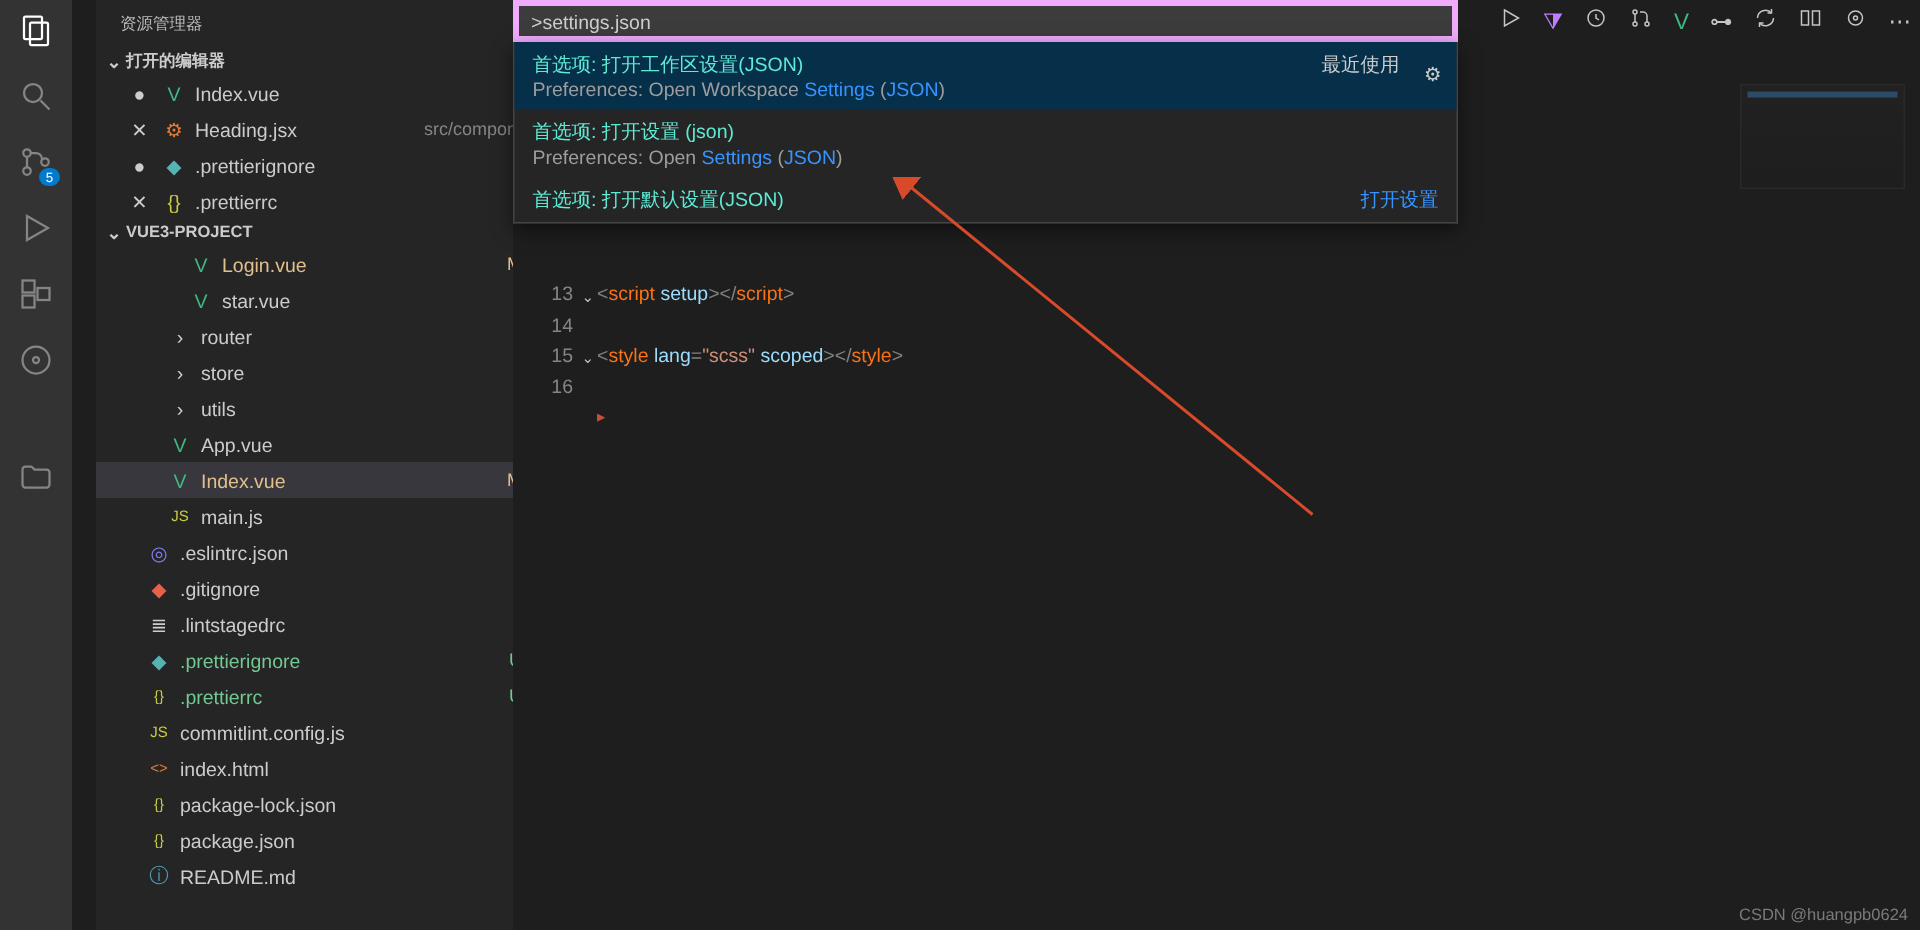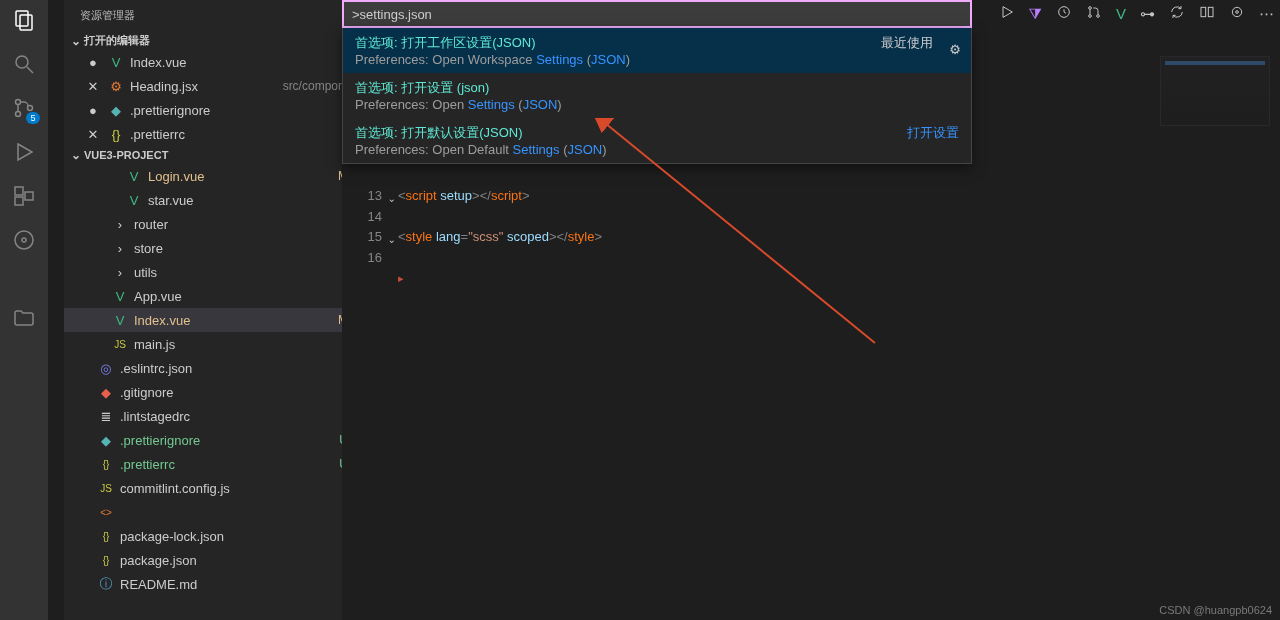--- a/index.html
+++ b/index.html
@@ -38,21 +38,21 @@
 .ic-eslint { color: #8080f2; }
 .ic-html { color: #e37933; }
 .ic-folder, .ic-lint { color: #cccccc; }
 
 .editor-area { position: absolute; left: 342px; top: 0; right: 0; height: 100%; background: #1e1e1e; }
 .top-actions { position: absolute; right: 6px; top: 4px; display: flex; gap: 14px; align-items: center; color: #c5c5c5; }
 .top-actions span { cursor: pointer; font-size: 15px; }
 .top-actions svg { width: 16px; height: 16px; }
 
 .quickinput-row { position: absolute; left: 342px; top: 0; width: 630px; }
-.quickinput { height: 28px; background: #3c3c3c; border: 2px solid #f0abfc; display: flex; align-items: center; padding: 0 8px; }
+.quickinput { height: 28px; background: #3c3c3c; border: 4px solid #f0abfc; display: flex; align-items: center; padding: 0 8px; }
 .quickinput-text { color: #cccccc; }
 .dropdown { background: #252526; box-shadow: 0 4px 12px rgba(0,0,0,.5); border: 1px solid #454545; border-top: none; }
 .drop-row { padding: 6px 12px; position: relative; cursor: pointer; }
 .drop-row.selected { background: #062f4a; }
 .drop-row .title { color: #5eead4; font-size: 13px; }
 .drop-row .sub { color: #9d9d9d; font-size: 13px; margin-top: 0; }
 .drop-row .hl { color: #3794ff; }
 .drop-row .badge-right { position: absolute; right: 38px; top: 6px; color: #cccccc; font-size: 13px; margin-left: 32px; }
 .drop-row .gear { position: absolute; right: 10px; top: 14px; color: #cccccc; }
 .drop-row .other { position: absolute; right: 12px; top: 6px; color: #3794ff; font-size: 13px; }
@@ -244,20 +244,21 @@
         <span class="status status-U">U</span>
       </div>
       <div class="tree-item">
         <span class="indent" style="width:24px"></span>
         <span class="icon ic-js" style="font-size:10px">JS</span>
         <span class="name ">commitlint.config.js</span>
       </div>
       <div class="tree-item">
         <span class="indent" style="width:24px"></span>
         <span class="icon ic-html" style="font-size:10px">&lt;&gt;</span>
+        <span class="name ">index.html</span>
       </div>
       <div class="tree-item">
         <span class="indent" style="width:24px"></span>
         <span class="icon ic-json" style="font-size:10px">{}</span>
         <span class="name ">package-lock.json</span>
       </div>
       <div class="tree-item">
         <span class="indent" style="width:24px"></span>
         <span class="icon ic-json" style="font-size:10px">{}</span>
         <span class="name ">package.json</span>
@@ -315,21 +316,20 @@
         <div class="sub">Preferences: Open Workspace <span class="hl">Settings</span> (<span class="hl">JSON</span>)</div>
         <div class="badge-right">最近使用</div>
         <div class="gear">⚙</div>
       </div>
       <div class="drop-row">
         <div class="title">首选项: 打开设置 (json)</div>
         <div class="sub">Preferences: Open <span class="hl">Settings</span> (<span class="hl">JSON</span>)</div>
       </div>
       <div class="drop-row">
         <div class="title">首选项: 打开默认设置(JSON)</div>
-        <div class="sub">Preferences: Open Default <span class="hl">Settings</span> (<span class="hl">JSON</span>)</div>
         <div class="other">打开设置</div>
       </div>
     </div>
 </div>
 
 <div class="code-area">
   <div class="code-line">
     <div class="gutter"><span>13</span><span class="fold">⌄</span></div>
     <div class="code"><span class="tk-tag">&lt;</span><span class="tk-el">script</span><span> </span><span class="tk-attr">setup</span><span class="tk-tag">&gt;&lt;/</span><span class="tk-el">script</span><span class="tk-tag">&gt;</span></div>
   </div>

